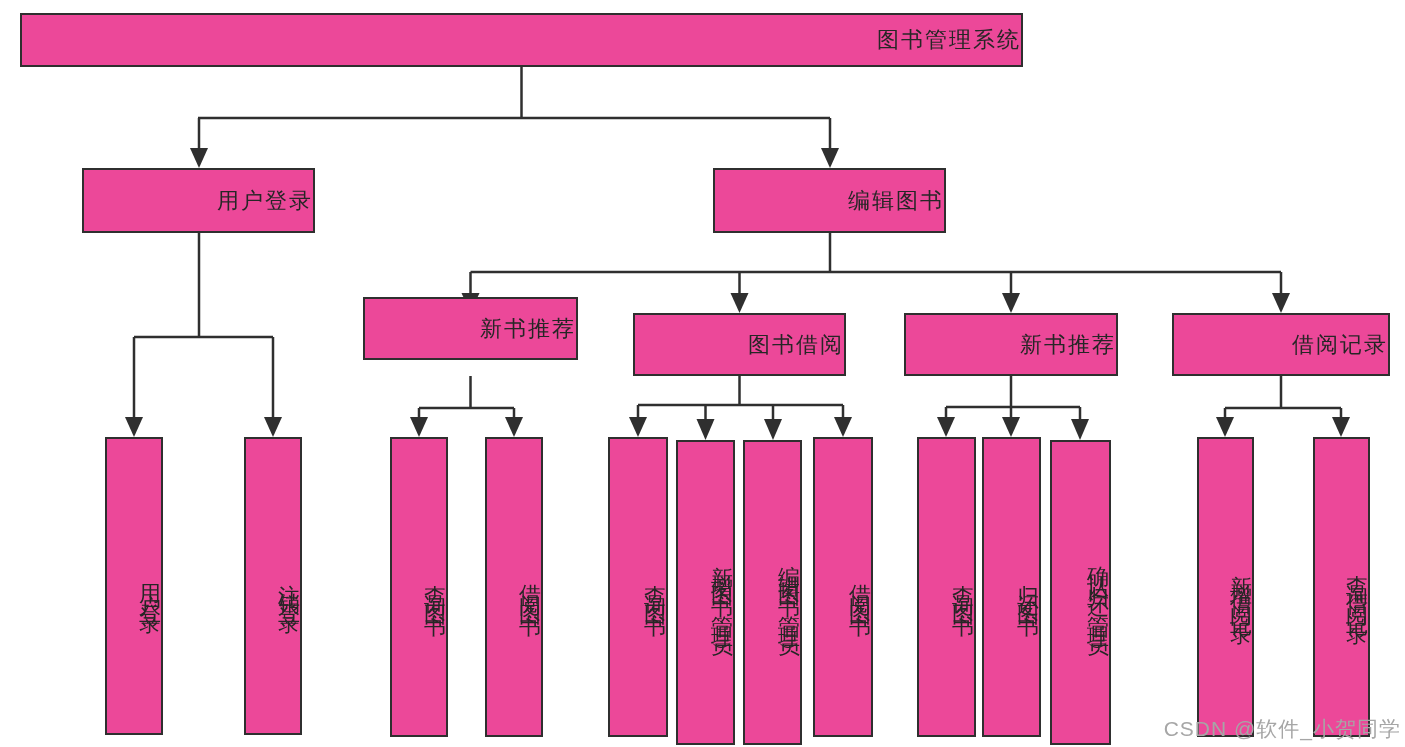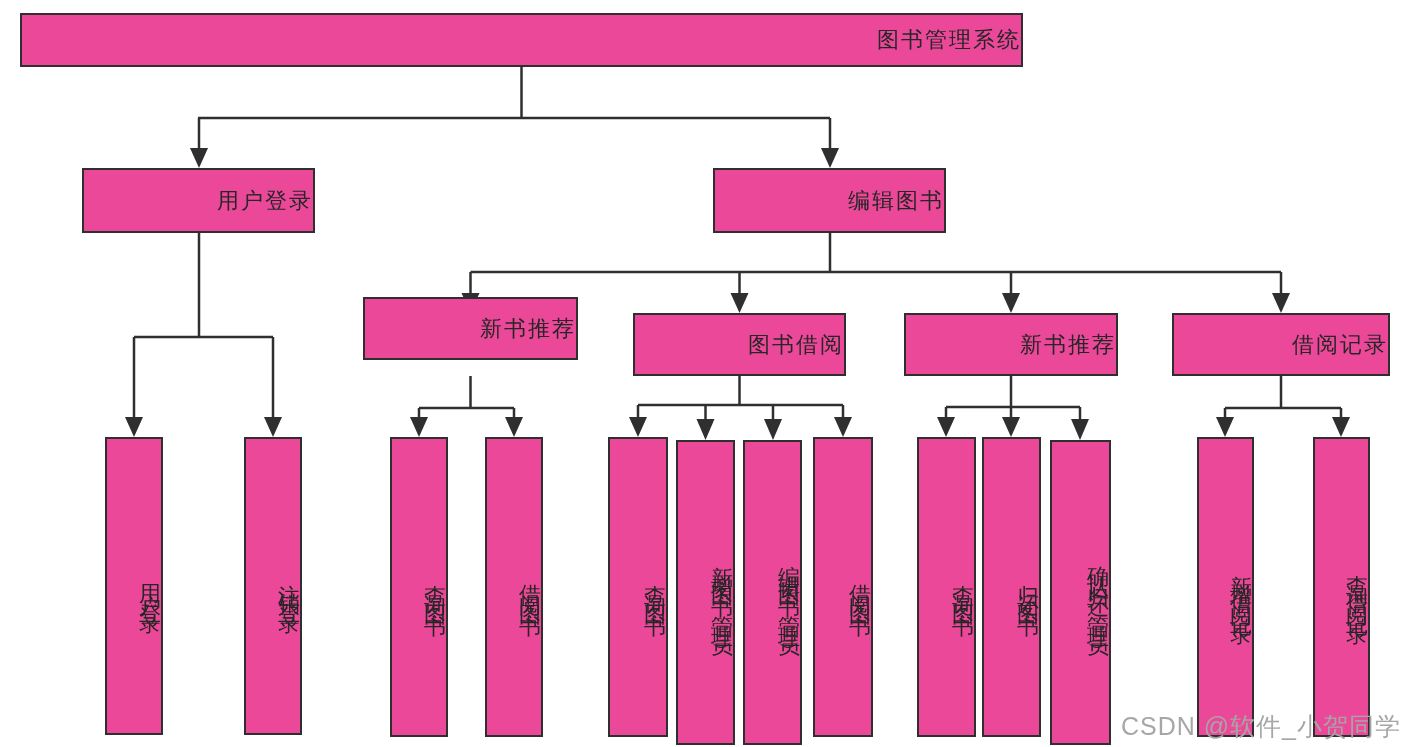--- a/index.html
+++ b/index.html
@@ -27,21 +27,21 @@
   .v span{
     writing-mode:vertical-lr;
     text-orientation:mixed;
     font-size:22px;
     line-height:1;
     letter-spacing:10px;
   }
   .watermark{
     position:absolute;
     right:4px;bottom:4px;
-    font-size:25px;
+    font-size:21px;
     color:#a6a6a6;
     letter-spacing:1px;
     white-space:nowrap;
   }
 </style>
 </head>
 <body>
 
 <div class="canvas">
 

